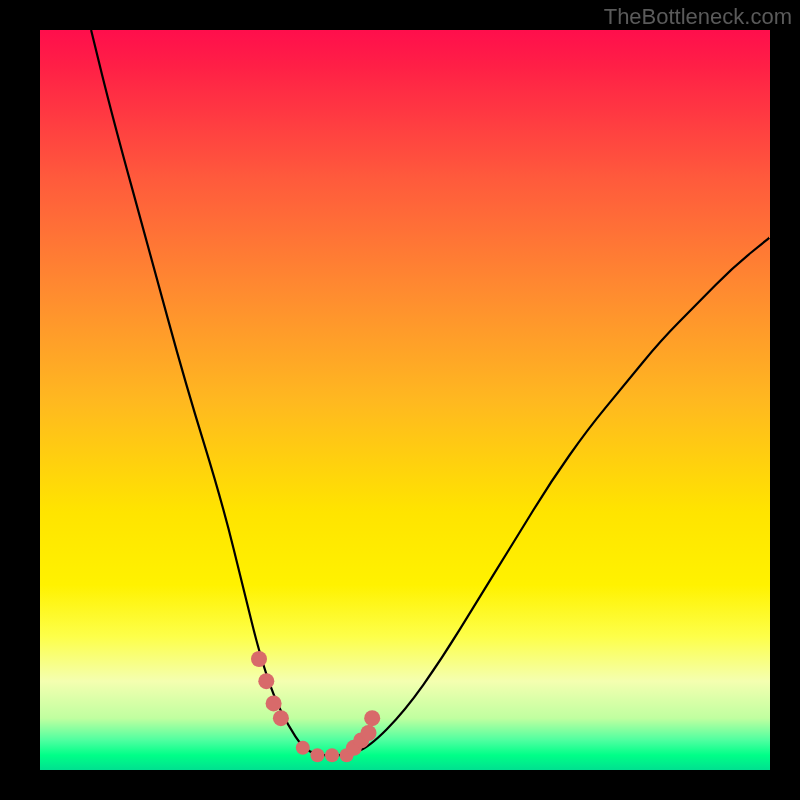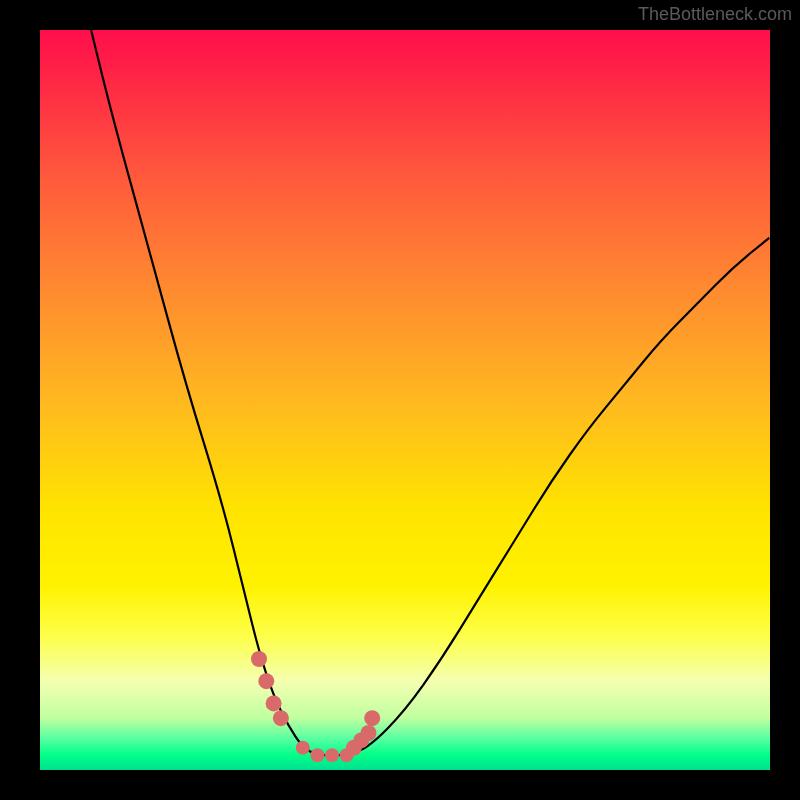--- a/index.html
+++ b/index.html
@@ -9,21 +9,21 @@
     background: #000;
     position: relative;
     overflow: hidden;
     font-family: Arial, sans-serif;
   }
   .watermark {
     position: absolute;
     top: 4px;
     right: 8px;
     color: #5a5a5a;
-    font-size: 18px;
+    font-size: 22px;
     z-index: 10;
   }
   .plot-area {
     position: absolute;
     left: 40px;
     top: 30px;
     width: 730px;
     height: 740px;
     background: linear-gradient(to bottom,
       #ff0e4c 0%,

